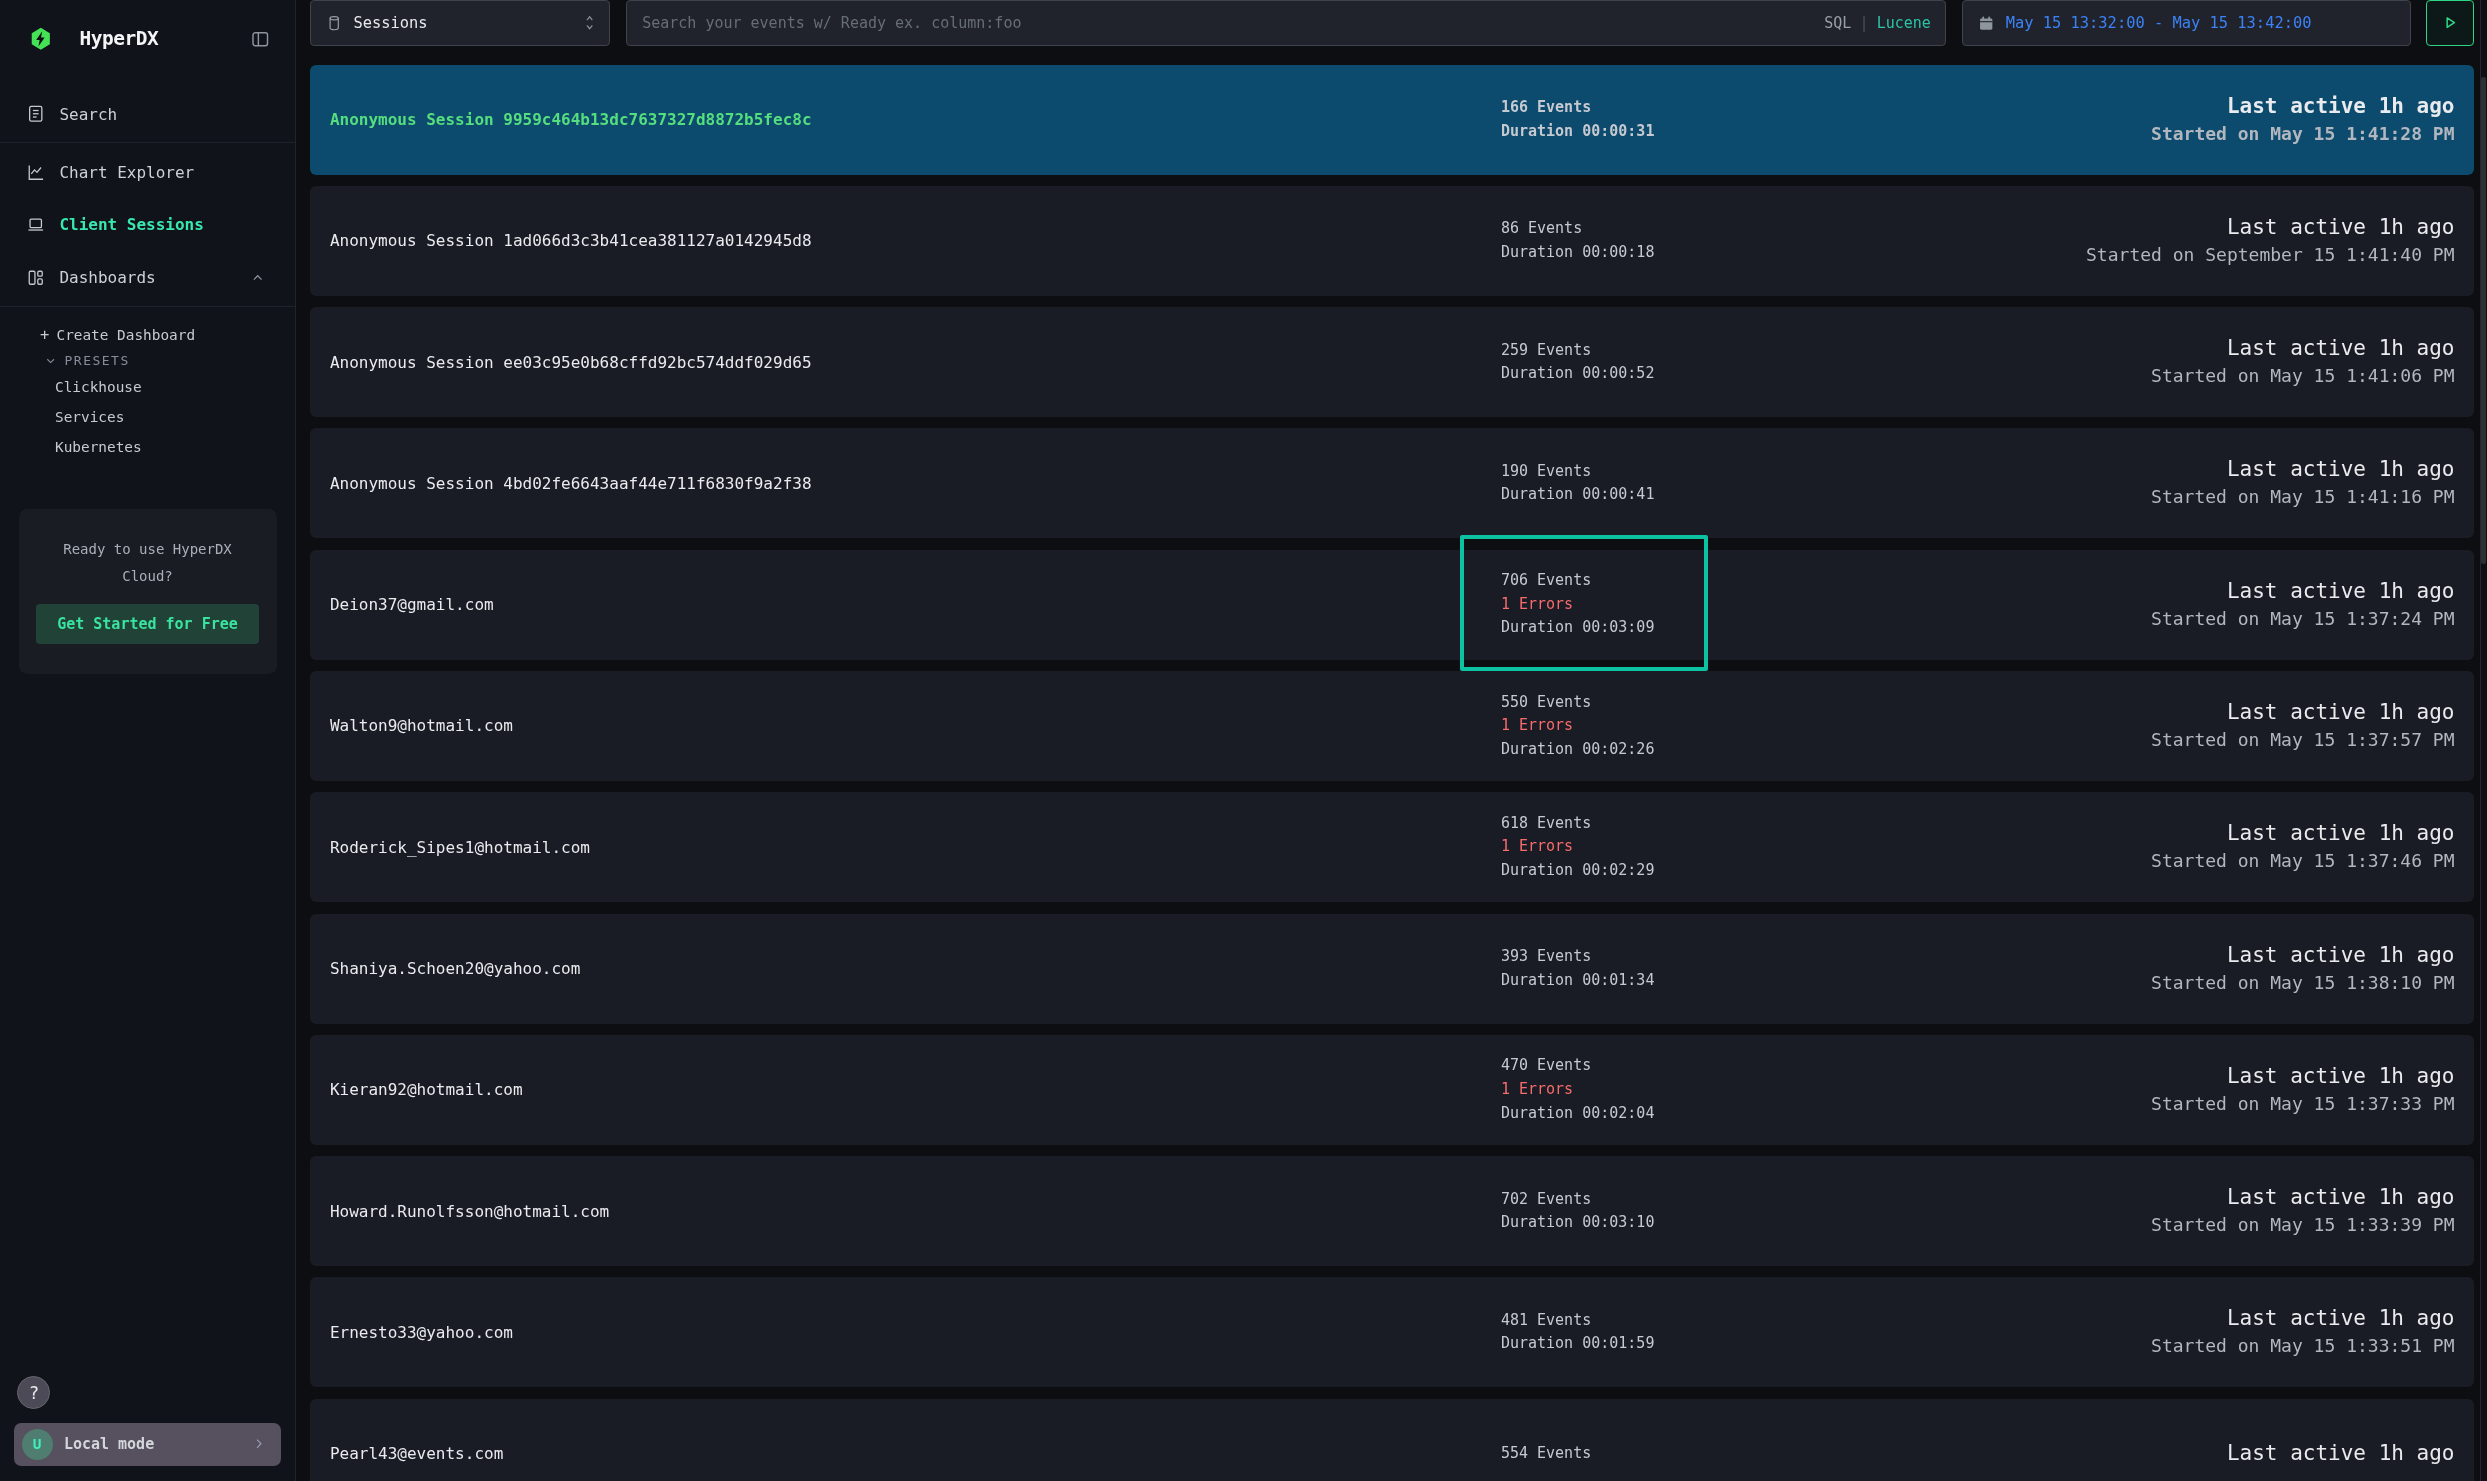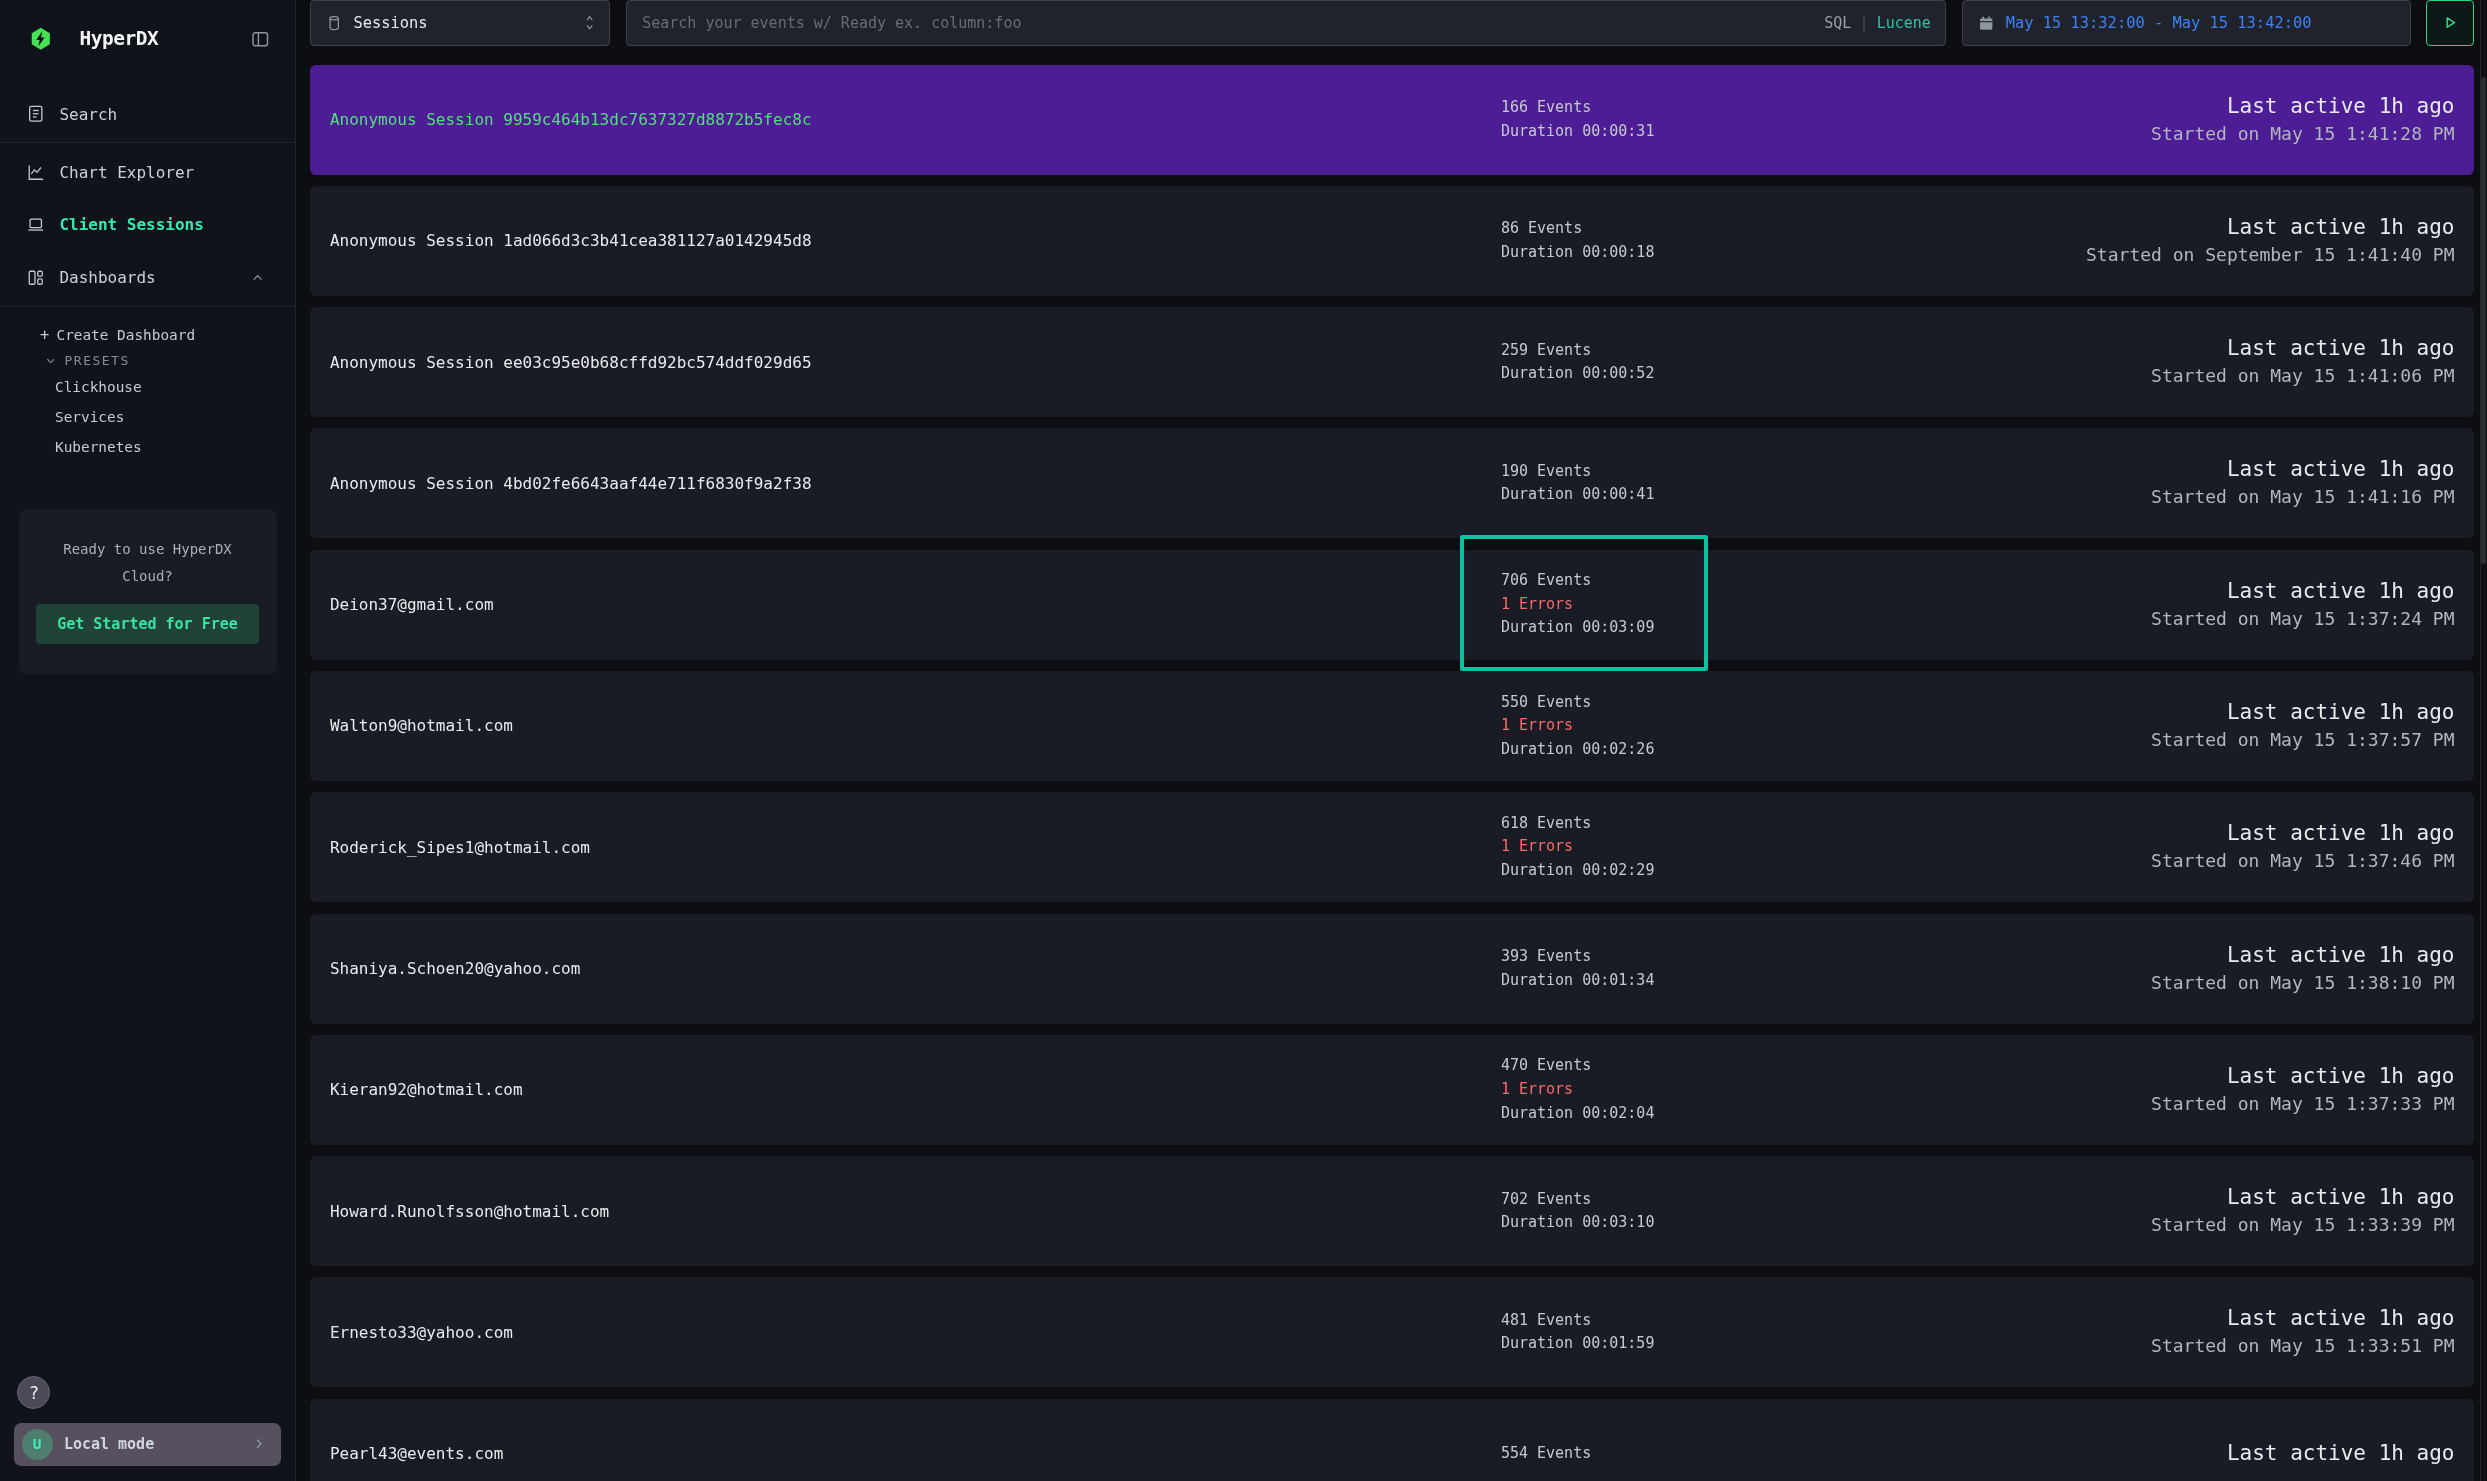--- a/index.html
+++ b/index.html
@@ -85,21 +85,21 @@
     background:rgba(46,215,131,0.05); display:flex; align-items:center; justify-content:center;
     cursor:pointer; flex:0 0 auto;
   }
 
   .session-list { padding-top:18.5px; position:relative; flex:1; }
   .session-row {
     height:110px; background:#191c24; border-radius:6.2px; margin-bottom:11.3px;
     display:grid; grid-template-columns:1171px 1fr auto; align-items:center;
     padding:0 19.5px; position:relative; cursor:pointer;
   }
-  .session-row.active { background:#4c1d95; }
+  .session-row.active { background:#0c4a6e;font-weight:bold; }
   .row-name { font-size:16px; color:#e9ebee; white-space:nowrap; overflow:hidden; }
   .session-row.active .row-name { color:#55de7d; }
   .row-stats { font-size:15px; line-height:23.6px; color:#c6cad0; }
   .stat-errors { color:#f76b6b; }
   .row-times { text-align:right; }
   .time-last { font-size:21px; color:#e9ebee; line-height:27px; }
   .time-started { font-size:18px; color:#b2b7bf; line-height:27px;margin-left:40px; }
   .highlight-box {
     position:absolute; left:1150px; top:-14.4px; width:248px; height:136px;
     border:4.6px solid #0cc2a2; border-radius:2.1px; pointer-events:none; z-index:4;

